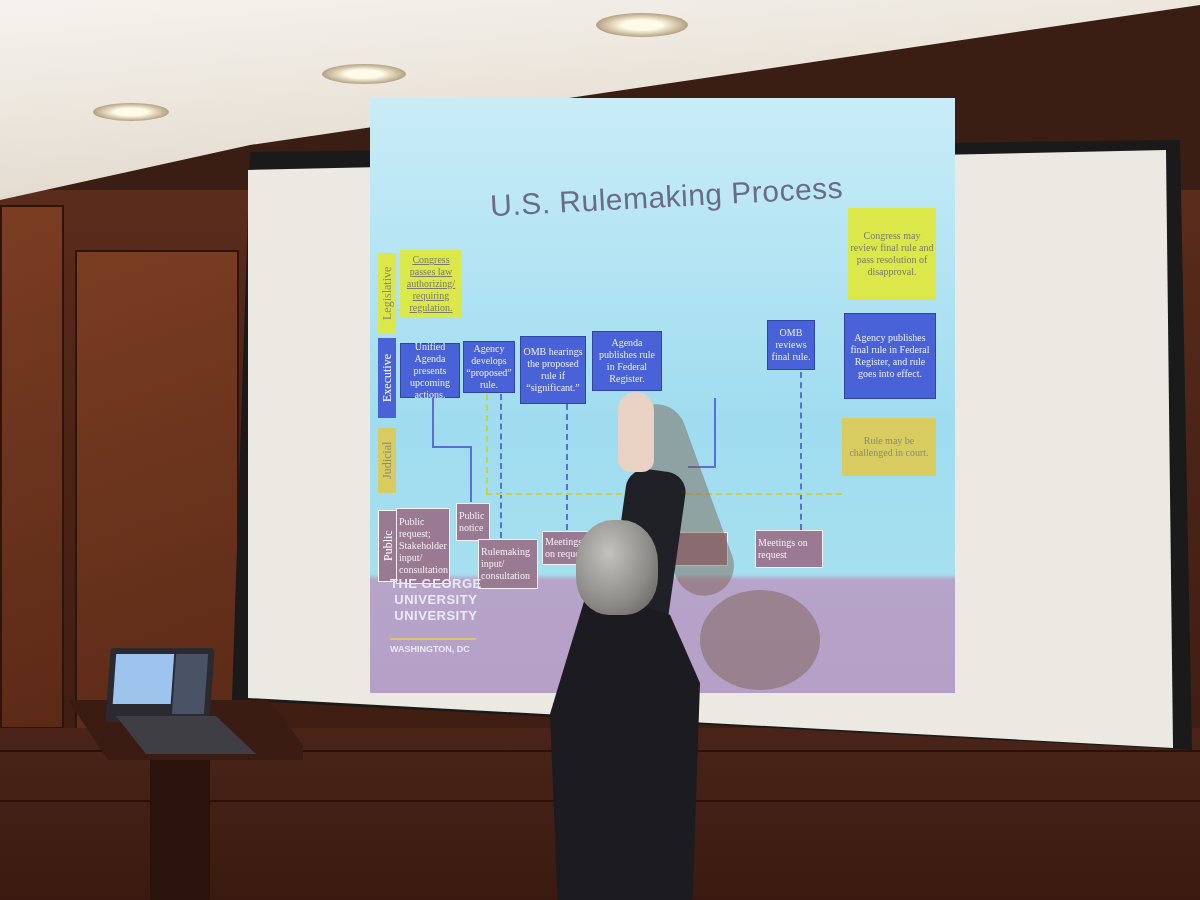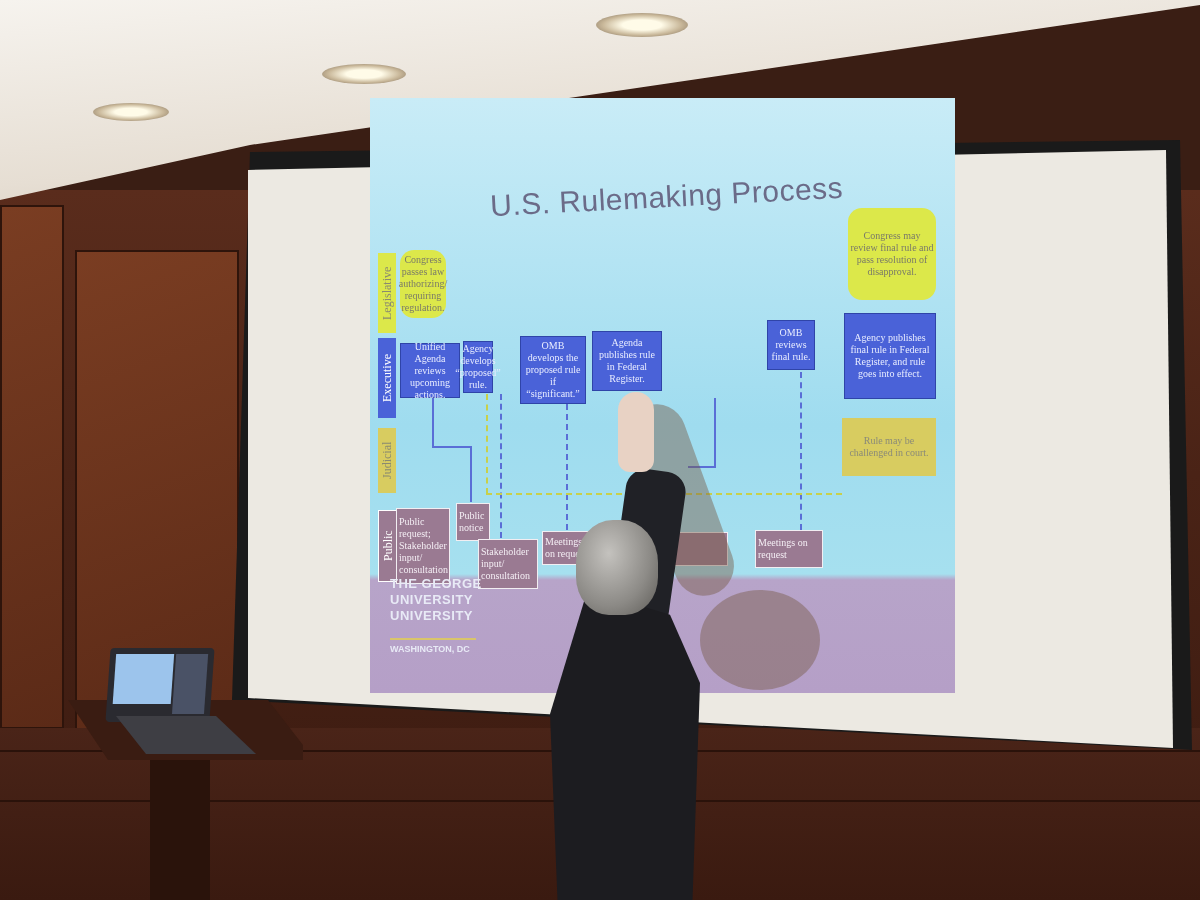--- a/index.html
+++ b/index.html
@@ -19,29 +19,29 @@
   .slide{position:absolute;left:370px;top:98px;width:585px;height:595px;
     background:linear-gradient(180deg,#c9ecf7 0%,#9fdcef 55%,#a6e0ef 80%,#b7a4c9 81%,#b59fc7 100%);
     transform-origin:0 0;}
   .slide-title{position:absolute;left:120px;top:82px;font-family:"Liberation Sans",sans-serif;font-size:30px;
     color:#6b6b88;transform:rotate(-3deg);letter-spacing:0.5px;}
   .lane-label{position:absolute;width:18px;color:#fff;font-size:12px;writing-mode:vertical-rl;transform:rotate(180deg);
     display:flex;align-items:center;justify-content:center;}
   .box{position:absolute;font-size:10px;line-height:12px;text-align:center;display:flex;align-items:center;justify-content:center;
     box-sizing:border-box;padding:2px;}
   .exec{background:#4a62d8;color:#e8ecff;border:1px solid #2f44a8;}
-  .leg{background:#dce84a;color:#7a7a68;border-radius:14px;}
+  .leg{background:#dce84a;color:#7a7a68;}
   .jud{background:#d8cc60;color:#8a8a78;}
   .pub{background:#9a7a92;color:#f4eef4;border:1px solid #f2eef2;text-align:left;justify-content:flex-start;}
   .dash-v{position:absolute;width:0;border-left:2px dashed #5a6ed6;}
   .dash-h{position:absolute;height:0;border-top:2px dashed #c8d04a;}
   .dash-vy{position:absolute;width:0;border-left:2px dashed #c8d04a;}
   .solid-v{position:absolute;width:2px;background:#5a6ed6;}
   .solid-h{position:absolute;height:2px;background:#5a6ed6;}
-  .gwu{position:absolute;left:20px;top:478px;color:#e8eaf6;font-family:"Liberation Sans",sans-serif;font-weight:bold;font-size:13px;line-height:16px;letter-spacing:0.5px;}
+  .gwu{position:absolute;left:20px;top:478px;color:#e8eaf6;font-family:"Liberation Sans",sans-serif;font-weight:bold;font-size:13px;line-height:16px;letter-spacing:0.5px;text-align:center;}
   .gwu-sub{position:absolute;left:20px;top:540px;color:#e8eaf6;font-family:"Liberation Sans",sans-serif;font-weight:bold;font-size:9px;border-top:2px solid #d9c56a;padding-top:4px;width:86px;}
   .person-head{position:absolute;left:576px;top:520px;width:82px;height:95px;border-radius:45% 45% 40% 40%;
     background:radial-gradient(ellipse at 40% 35%,#c4c2be,#8c8a86 60%,#5c5a56);}
   .person-body{position:absolute;left:550px;top:590px;width:150px;height:310px;background:#1c1c20;
     clip-path:polygon(25% 0,80% 8%,100% 30%,95% 100%,5% 100%,0 40%);}
   .person-arm{position:absolute;left:618px;top:470px;width:60px;height:150px;background:#202126;
     transform:rotate(8deg);border-radius:20px 20px 10px 10px;}
   .person-hand{position:absolute;left:618px;top:392px;width:36px;height:80px;background:#e8d2c4;border-radius:18px 18px 12px 12px;}
   .shadow-arm{position:absolute;left:650px;top:400px;width:60px;height:200px;background:rgba(120,90,70,0.45);
     transform:rotate(-20deg);border-radius:30px;}
@@ -78,35 +78,35 @@
 <div class="screen"></div>
 
 <div class="slide">
   <div class="slide-title">U.S. Rulemaking Process</div>
 
   <div class="lane-label" style="left:8px;top:155px;height:80px;background:#dce84a;color:#8a8a70;">Legislative</div>
   <div class="lane-label" style="left:8px;top:240px;height:80px;background:#4a62d8;">Executive</div>
   <div class="lane-label" style="left:8px;top:330px;height:65px;background:#d8cc60;color:#8a8a70;">Judicial</div>
   <div class="lane-label" style="left:8px;top:412px;height:70px;background:#9a7a92;border:1px solid #fff;">Public</div>
 
-  <div class="box leg" style="left:30px;top:152px;width:46px;height:68px;">Congress passes law authorizing/ requiring regulation.</div>
+  <div class="box leg" style="left:30px;top:152px;width:62px;height:68px;text-decoration:underline;">Congress passes law authorizing/ requiring regulation.</div>
   <div class="box leg" style="left:478px;top:110px;width:88px;height:92px;">Congress may review final rule and pass resolution of disapproval.</div>
 
-  <div class="box exec" style="left:30px;top:245px;width:60px;height:55px;">Unified Agenda reviews upcoming actions.</div>
-  <div class="box exec" style="left:93px;top:243px;width:30px;height:52px;">Agency develops “proposed” rule.</div>
-  <div class="box exec" style="left:150px;top:238px;width:66px;height:68px;">OMB develops the proposed rule if “significant.”</div>
+  <div class="box exec" style="left:30px;top:245px;width:60px;height:55px;">Unified Agenda presents upcoming actions.</div>
+  <div class="box exec" style="left:93px;top:243px;width:52px;height:52px;">Agency develops “proposed” rule.</div>
+  <div class="box exec" style="left:150px;top:238px;width:66px;height:68px;">OMB hearings the proposed rule if “significant.”</div>
   <div class="box exec" style="left:222px;top:233px;width:70px;height:60px;">Agenda publishes rule in Federal Register.</div>
   <div class="box exec" style="left:397px;top:222px;width:48px;height:50px;">OMB reviews final rule.</div>
   <div class="box exec" style="left:474px;top:215px;width:92px;height:86px;">Agency publishes final rule in Federal Register, and rule goes into effect.</div>
 
   <div class="box jud" style="left:472px;top:320px;width:94px;height:58px;">Rule may be challenged in court.</div>
 
   <div class="box pub" style="left:26px;top:410px;width:54px;height:76px;">Public request; Stakeholder input/ consultation</div>
   <div class="box pub" style="left:86px;top:405px;width:34px;height:38px;">Public notice</div>
-  <div class="box pub" style="left:108px;top:441px;width:60px;height:50px;">Stakeholder input/ consultation</div>
+  <div class="box pub" style="left:108px;top:441px;width:60px;height:50px;">Rulemaking input/ consultation</div>
   <div class="box pub" style="left:172px;top:433px;width:48px;height:34px;">Meetings on request</div>
   <div class="box pub" style="left:300px;top:434px;width:58px;height:34px;"></div>
   <div class="box pub" style="left:385px;top:432px;width:68px;height:38px;">Meetings on request</div>
 
   <div class="solid-v" style="left:62px;top:300px;height:48px;"></div>
   <div class="solid-h" style="left:62px;top:348px;width:40px;"></div>
   <div class="solid-v" style="left:100px;top:348px;height:56px;"></div>
   <div class="solid-v" style="left:344px;top:300px;height:70px;"></div>
   <div class="solid-h" style="left:318px;top:368px;width:28px;"></div>
   <div class="dash-v" style="left:196px;top:306px;height:126px;"></div>

